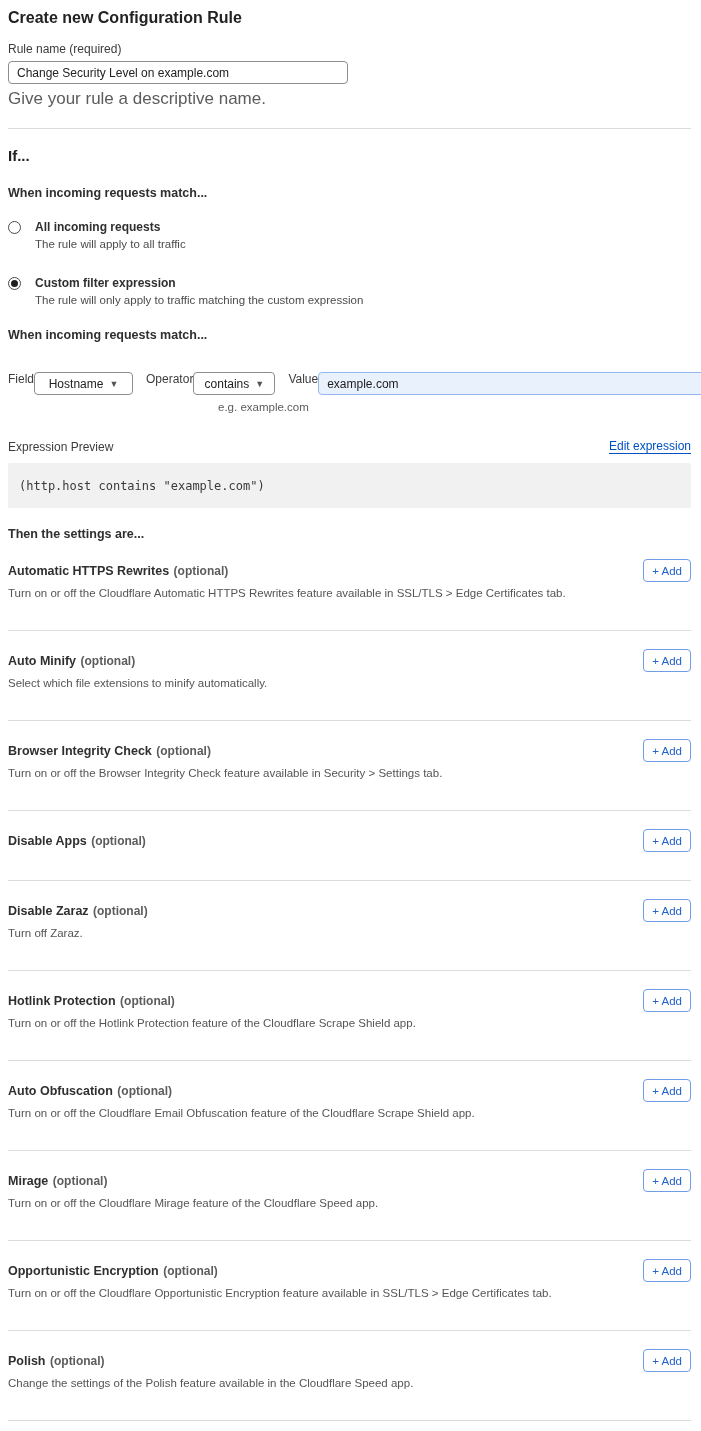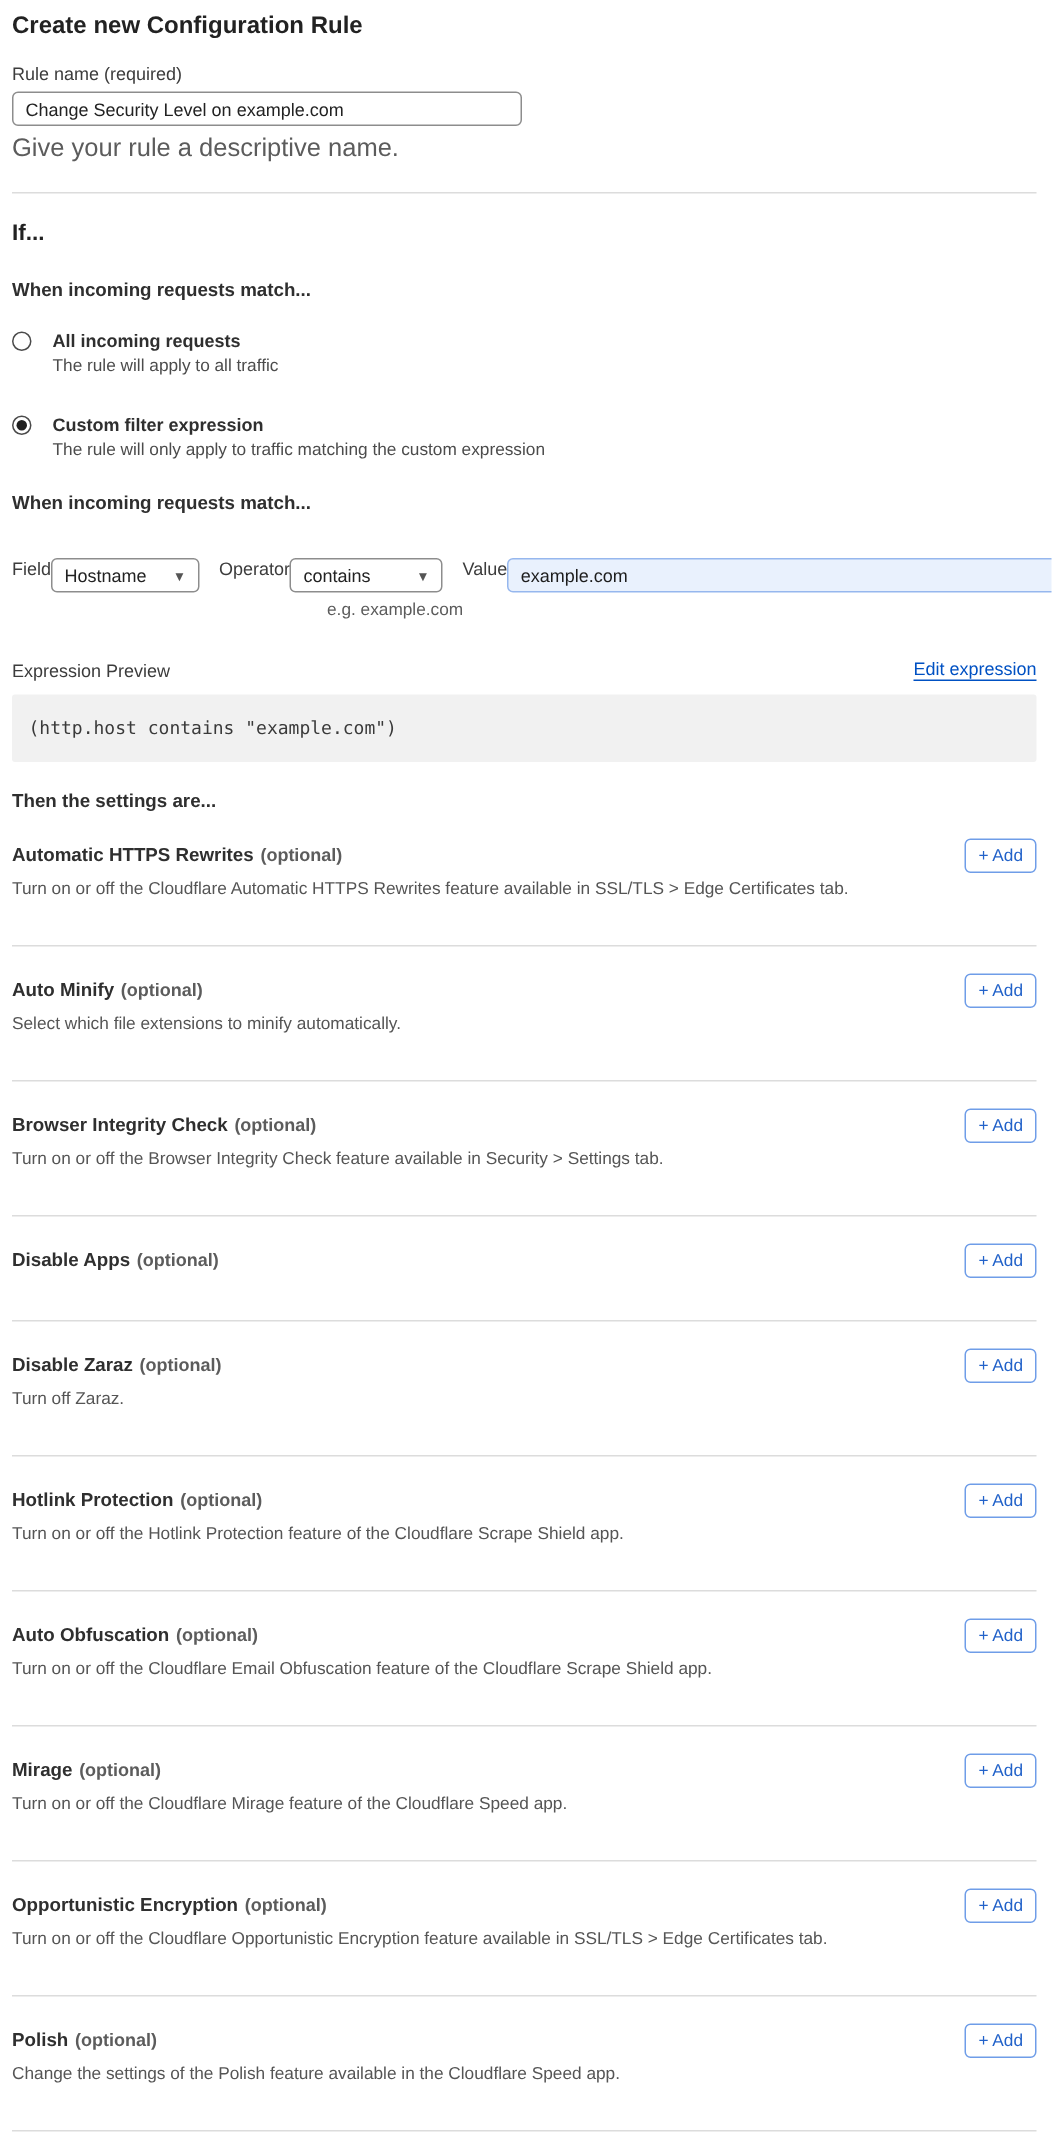--- a/index.html
+++ b/index.html
@@ -40,26 +40,26 @@
   }
   .radio-texts { margin-left: 14px; }
   .radio-label { font-size: 12px; font-weight: 700; color: #2f2f2f; }
   .radio-desc { font-size: 11.5px; color: #4c4c4c; margin-top: 4px; }
 
   .filter-row { display: flex; align-items: flex-end; margin-top: 14px; }
   .filter-col { display: flex; flex-direction: row; }
   .filter-col .col-label { font-size: 12px; color: #3c3c3c; margin-bottom: 7px; margin-top: 0; }
   .select-box {
     height: 23px; border: 1px solid #8d8d8d; border-radius: 4px; background: #fff;
-    display: flex; align-items: center; justify-content: space-between;
+    display: flex; align-items: center; justify-content: center;
     font-size: 12px; color: #222; padding: 0 8px; cursor: pointer;
   }
   .select-caret { font-size: 9px; color: #555; margin-left: 6px; }
   .w-field { width: 99px; margin-right: 13px; }
-  .w-operator { width: 102px; margin-right: 13px; }
+  .w-operator { width: 82px; margin-right: 13px; }
   .value-input {
     height: 23px; width: 430px; border: 1px solid #96b7ee; border-radius: 4px;
     background: #e9f1fd; font-size: 12px; font-weight: 400; color: #1d1d1d; padding: 0 8px;
     font-family: "Liberation Sans", sans-serif;
   }
   .andor-btn {
     height: 38px; border: 0; border-radius: 4px; background: #e5e5e5; color: #333;
     font-size: 11.5px; font-family: "Liberation Sans", sans-serif;
     padding: 0 9px; margin-left: 13px; margin-bottom: 1px; cursor: pointer; text-align: right;
   }

